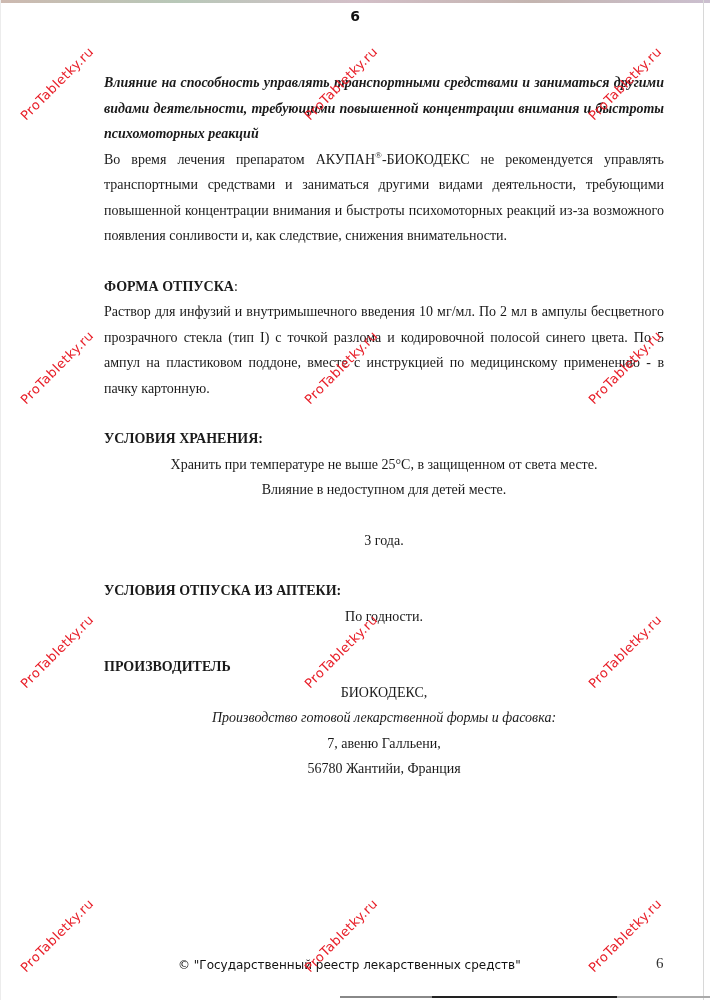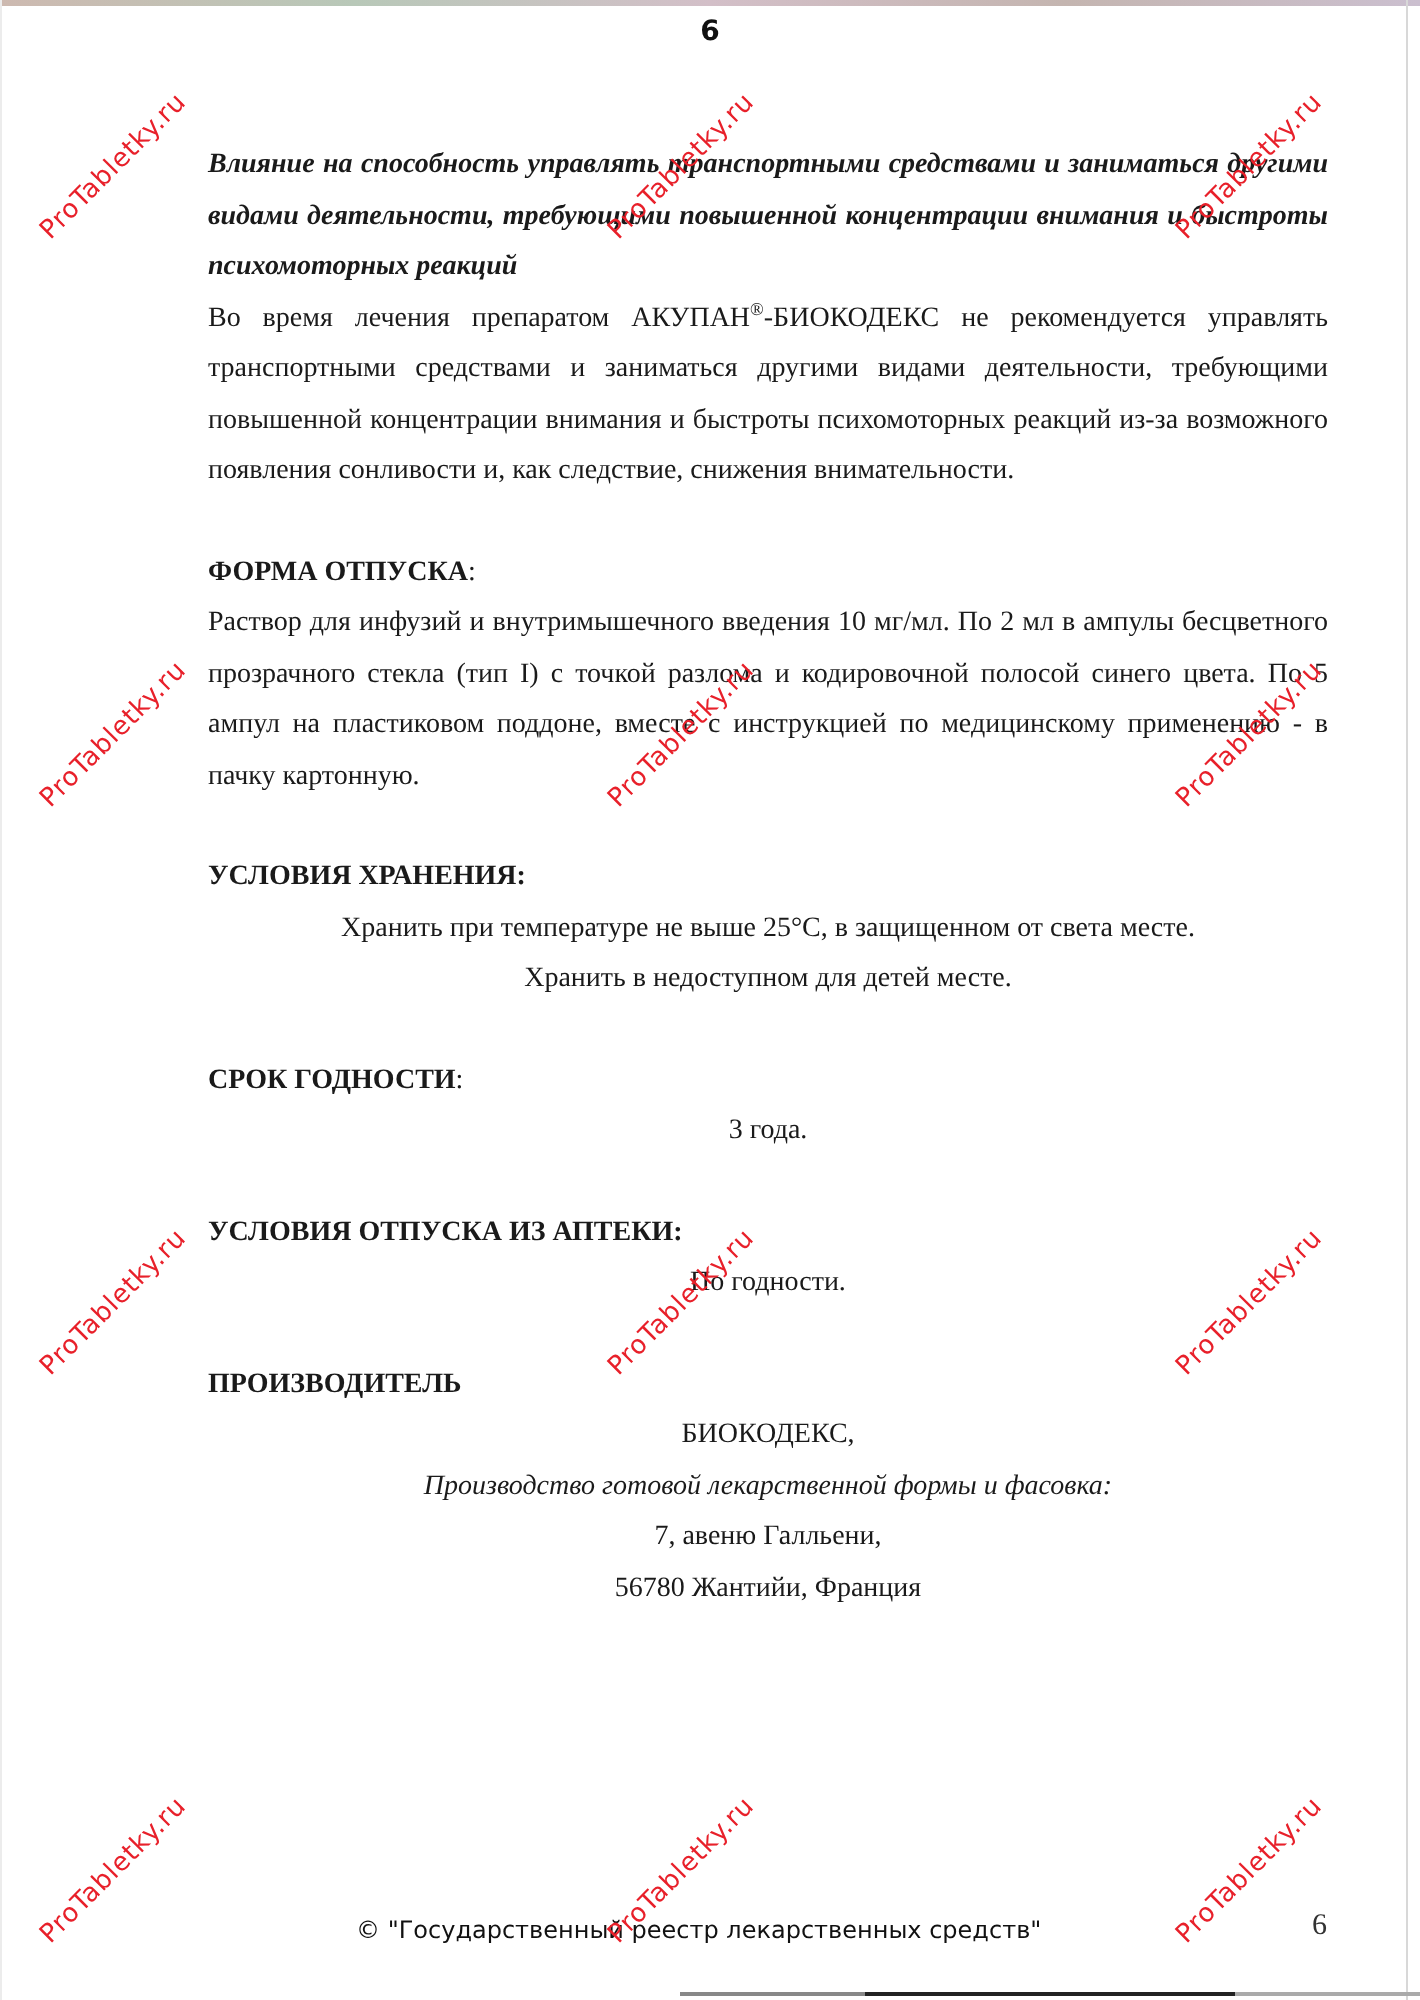--- a/index.html
+++ b/index.html
@@ -63,25 +63,24 @@
   </section>
   <div class="gap"></div>
   <section>
     <p class="h"><span>ФОРМА ОТПУСКА</span><span style="font-weight:normal">:</span></p>
     <p class="p">Раствор для инфузий и внутримышечного введения 10 мг/мл. По 2 мл в ампулы бесцветного прозрачного стекла (тип I) с точкой разлома и кодировочной полосой синего цвета. По 5 ампул на пластиковом поддоне, вместе с инструкцией по медицинскому применению - в пачку картонную.</p>
   </section>
   <div class="gap"></div>
   <section>
     <p class="h">УСЛОВИЯ ХРАНЕНИЯ:</p>
     <p class="p left">Хранить при температуре не выше 25°С, в защищенном от света месте.</p>
-    <p class="p left">Хранить в недоступном для детей месте.</p>
+    <p class="p left">Влияние в недоступном для детей месте.</p>
   </section>
   <div class="gap"></div>
   <section>
-    <p class="h"><span>СРОК  ГОДНОСТИ</span><span style="font-weight:normal">:</span></p>
     <p class="p left">3 года.</p>
   </section>
   <div class="gap"></div>
   <section>
     <p class="h">УСЛОВИЯ ОТПУСКА ИЗ АПТЕКИ:</p>
     <p class="p left">По годности.</p>
   </section>
   <div class="gap"></div>
   <section>
     <p class="h">ПРОИЗВОДИТЕЛЬ</p>

